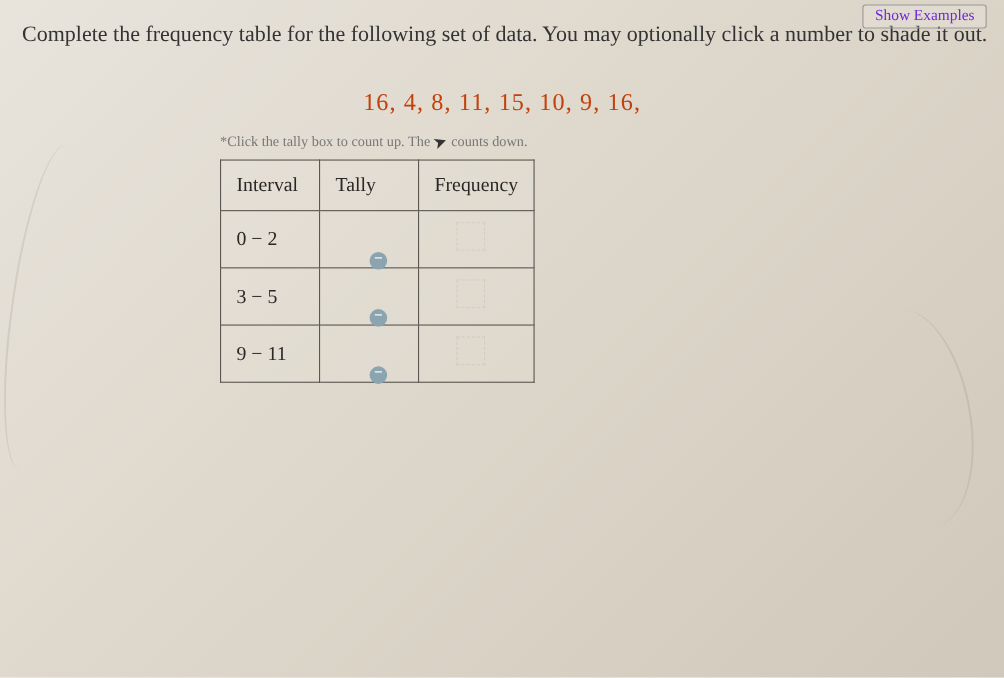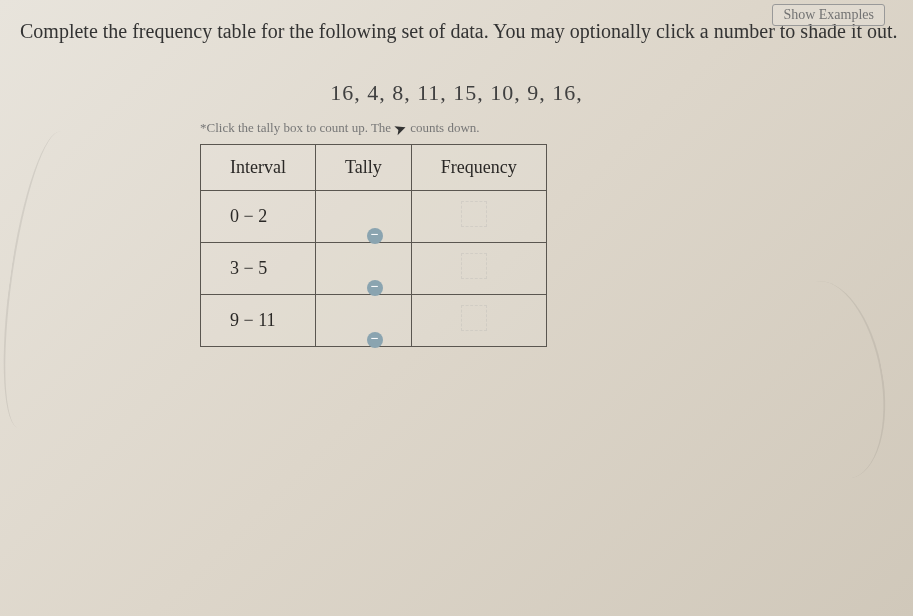--- a/index.html
+++ b/index.html
@@ -8,41 +8,41 @@
       height: 616px;
       background: linear-gradient(135deg, #e8e4dc 0%, #ddd6ca 50%, #d0c8ba 100%);
       font-family: Georgia, 'Times New Roman', serif;
       color: #2a2826;
       position: relative;
       overflow: hidden;
     }
     .show-examples {
       position: absolute;
       top: 4px;
-      right: 28px;
+      right: 16px;
       border: 1px solid #999;
       padding: 2px 10px;
       font-size: 14px;
-      color: #737373;
+      color: #6d28d9;
       background: rgba(255,255,255,0.15);
       border-radius: 3px;
     }
     .instruction {
       padding: 16px 12px 0 20px;
       font-size: 20px;
       line-height: 1.5;
       color: #333;
     }
     .data-block {
       margin: 26px auto 0;
       width: fit-content;
       text-align: right;
       font-size: 22px;
       line-height: 1.9;
-      color: #404040;
+      color: #c2410c;
       font-weight: 500;
     }
     .data-line { letter-spacing: 1px; }
     .hint {
       margin: 6px 0 0 200px;
       font-size: 13px;
       color: #777;
       position: relative;
     }
     .cursor-icon {
@@ -52,21 +52,21 @@
       color: #333;
       vertical-align: middle;
     }
     .freq-table {
       margin: 6px 0 0 200px;
       border-collapse: collapse;
       background: rgba(255,255,255,0.08);
     }
     .freq-table th, .freq-table td {
       border: 1.5px solid #5a5650;
-      padding: 10px 29px;
+      padding: 10px 14px;
       text-align: left;
       font-size: 18px;
       font-weight: 400;
       min-width: 90px;
       height: 46px;
     }
     .freq-table th {
       font-weight: 500;
     }
     .tally-cell {

